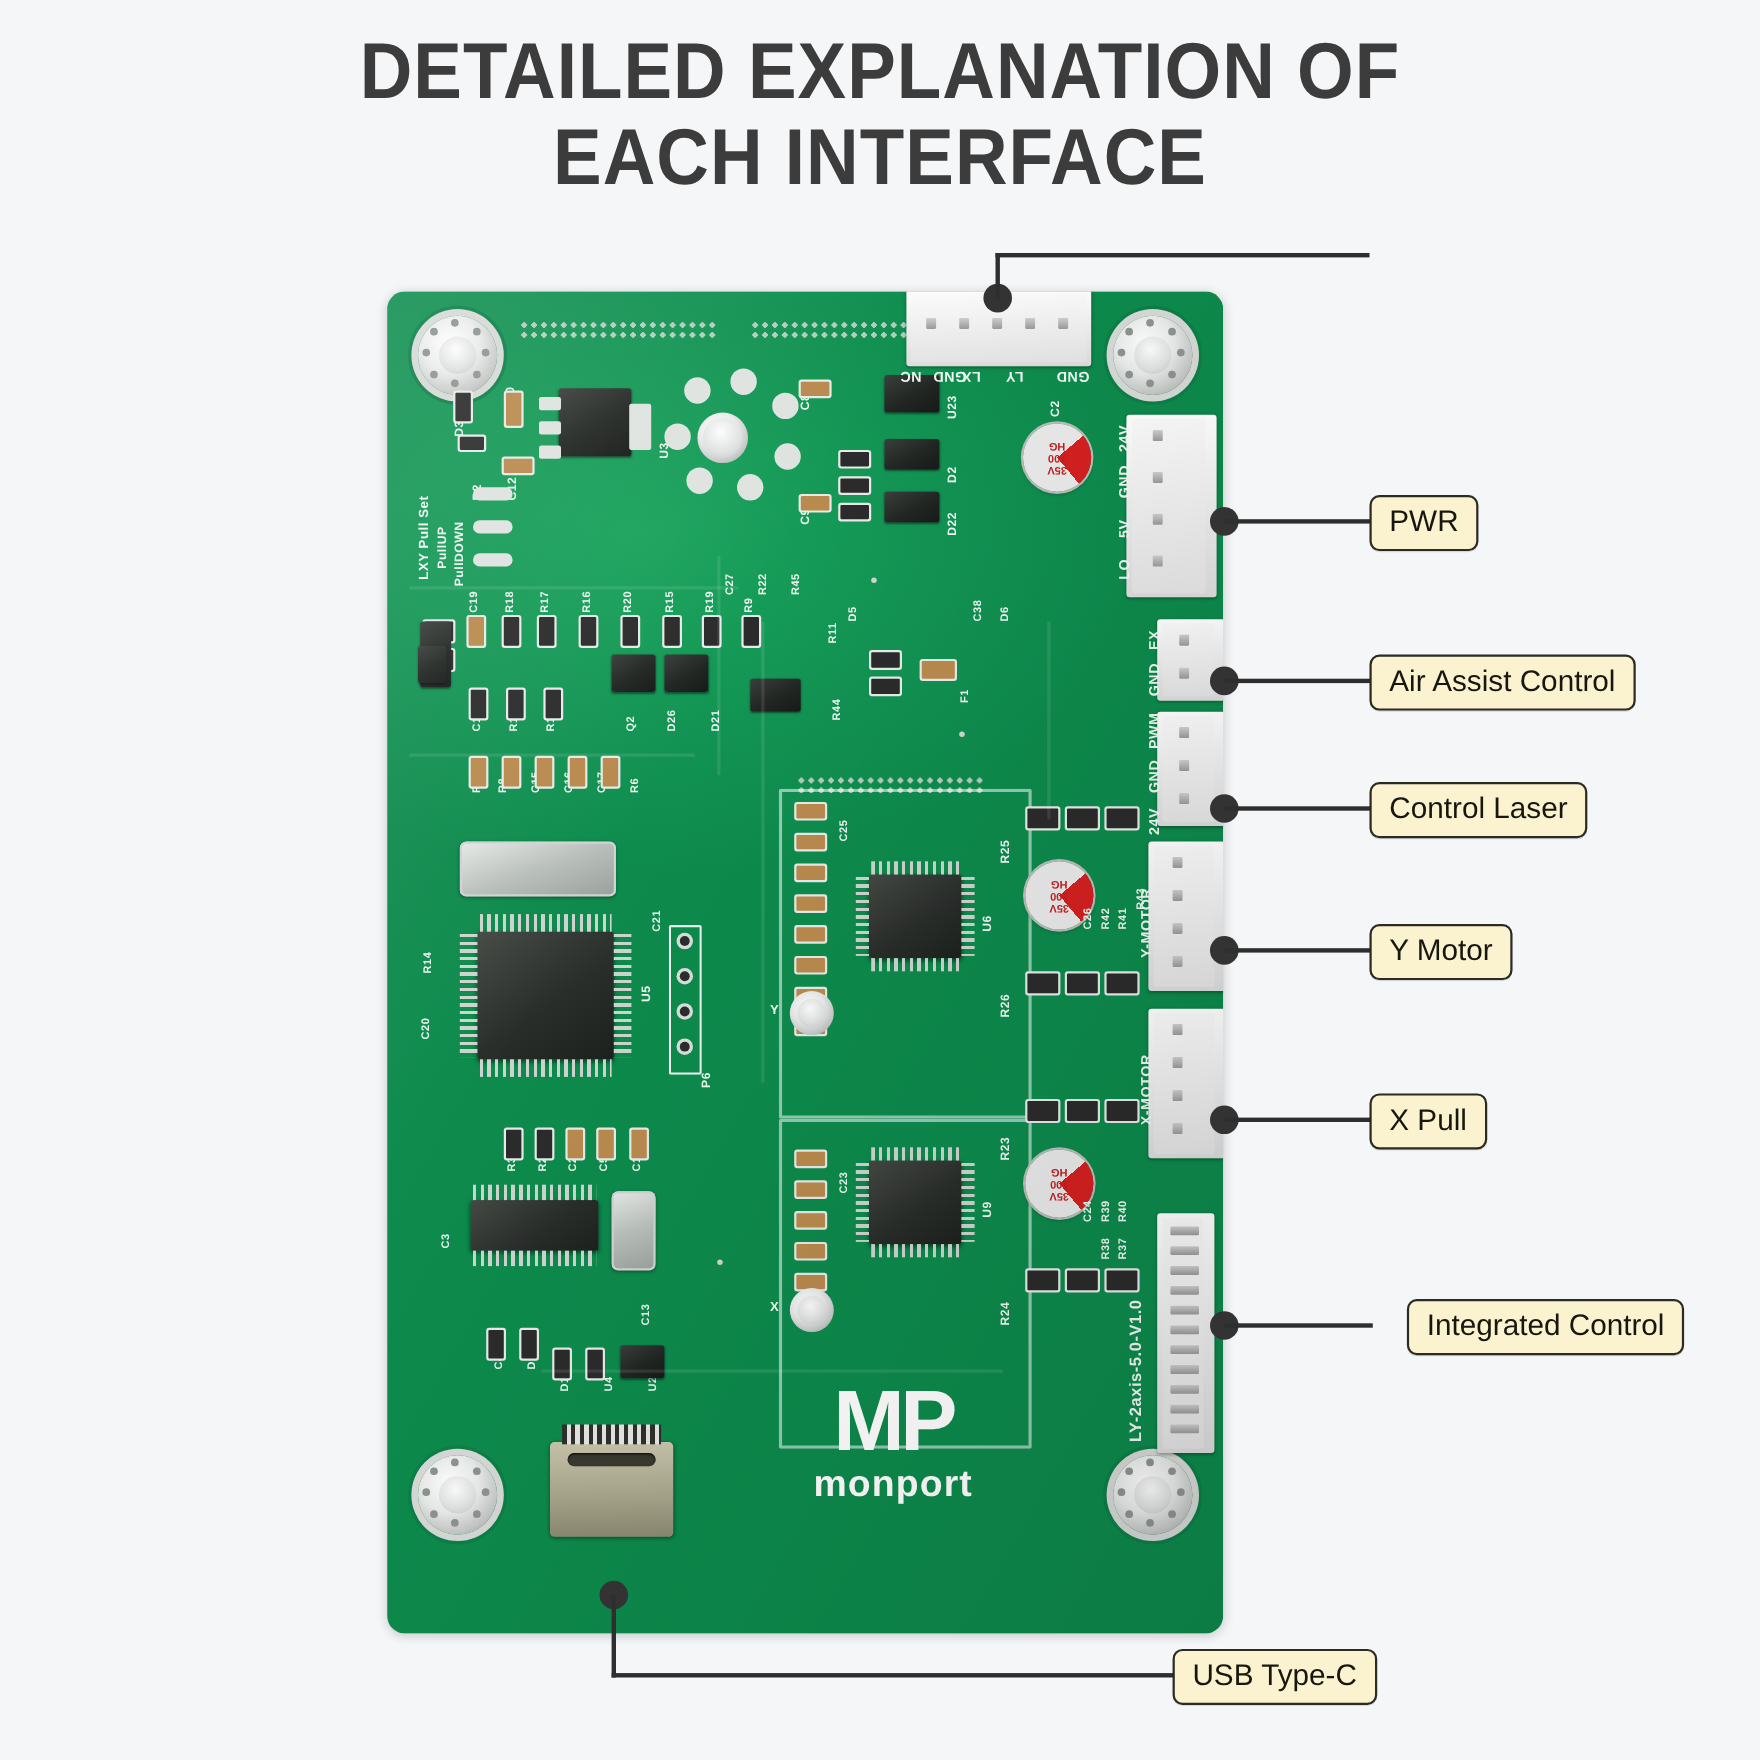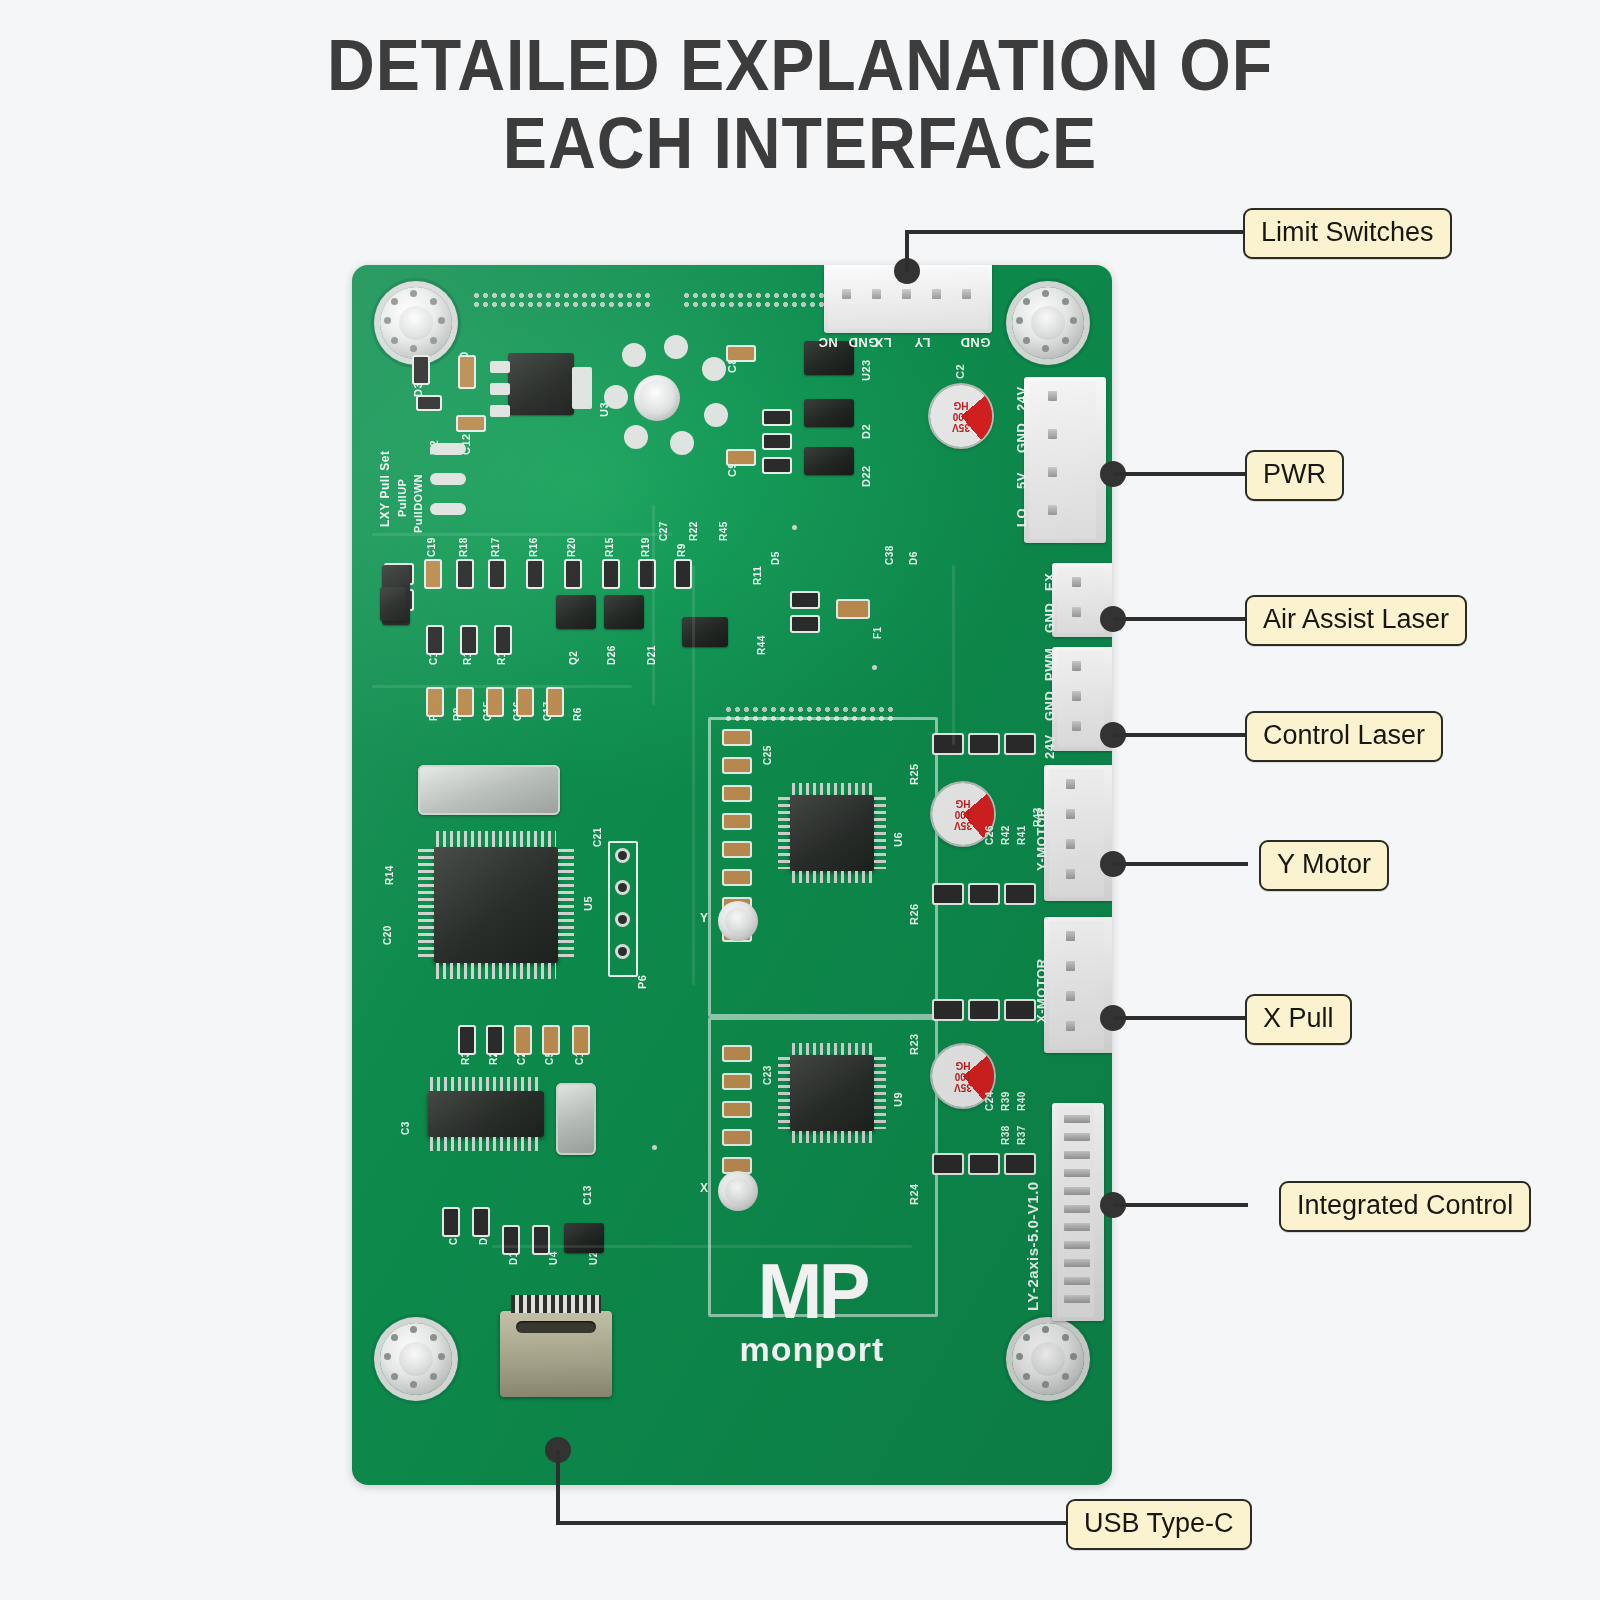--- a/index.html
+++ b/index.html
@@ -535,37 +535,36 @@
     <div class="trace" style="left:600px;top:300px;width:3px;height:180px;"></div>
     <div class="trace" style="left:140px;top:980px;width:420px;height:3px;"></div>
     <div class="via" style="left:440px;top:260px;"></div>
     <div class="via" style="left:520px;top:400px;"></div>
     <div class="via" style="left:300px;top:880px;"></div>
   </div>
 
   <div class="dot" style="left:894px;top:258px;"></div>
   <div class="lead v" style="left:905px;top:230px;height:42px;"></div>
   <div class="lead h" style="left:905px;top:230px;width:340px;"></div>
-  <div class="label" style="left:1243px;top:208px;">Limit Switches</div>
 
   <div class="dot" style="left:1100px;top:461px;"></div>
   <div class="lead h" style="left:1113px;top:472px;width:135px;"></div>
   <div class="label" style="left:1245px;top:450px;">PWR</div>
 
   <div class="dot" style="left:1100px;top:606px;"></div>
   <div class="lead h" style="left:1113px;top:617px;width:135px;"></div>
-  <div class="label" style="left:1245px;top:595px;">Air Assist Laser</div>
+  <div class="label" style="left:1245px;top:595px;">Air Assist Control</div>
 
   <div class="dot" style="left:1100px;top:722px;"></div>
   <div class="lead h" style="left:1113px;top:733px;width:135px;"></div>
   <div class="label" style="left:1245px;top:711px;">Control Laser</div>
 
   <div class="dot" style="left:1100px;top:851px;"></div>
   <div class="lead h" style="left:1113px;top:862px;width:135px;"></div>
-  <div class="label" style="left:1245px;top:840px;margin-left:14px;">Y Motor</div>
+  <div class="label" style="left:1245px;top:840px;">Y Motor</div>
 
   <div class="dot" style="left:1100px;top:1005px;"></div>
   <div class="lead h" style="left:1113px;top:1016px;width:135px;"></div>
   <div class="label" style="left:1245px;top:994px;">X Pull</div>
 
   <div class="dot" style="left:1100px;top:1192px;"></div>
   <div class="lead h" style="left:1113px;top:1203px;width:135px;"></div>
   <div class="label" style="left:1279px;top:1181px;">Integrated Control</div>
 
   <div class="dot" style="left:545px;top:1437px;"></div>

